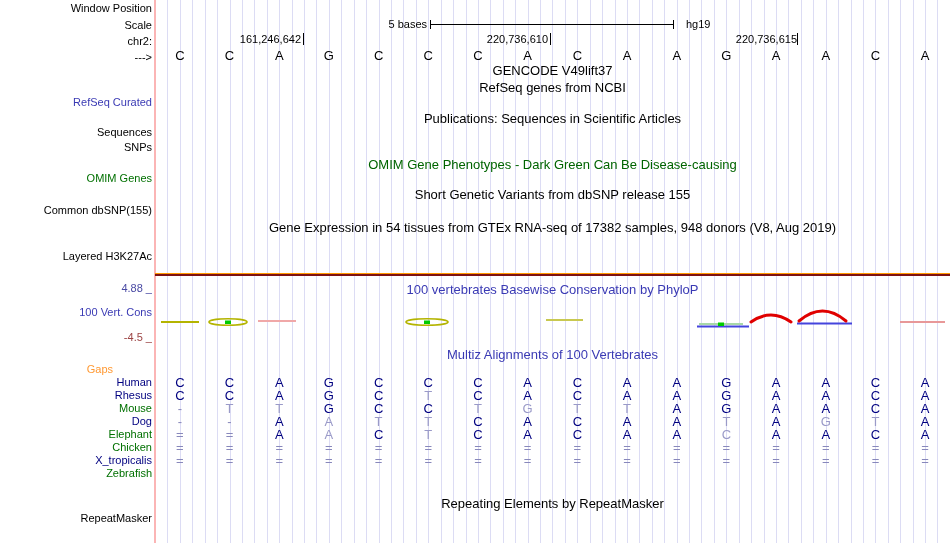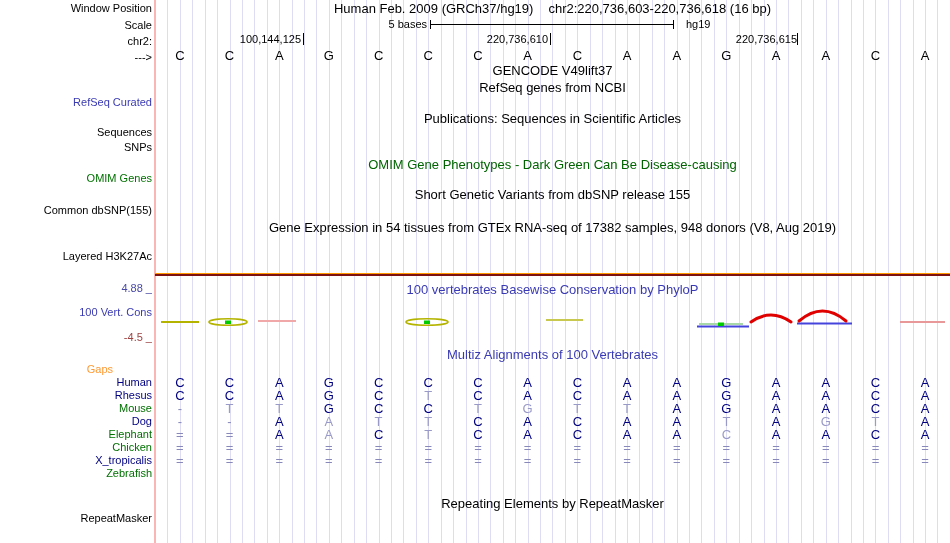--- a/index.html
+++ b/index.html
@@ -32,24 +32,20 @@
   .h3k{position:absolute;left:155px;right:0;top:273px;height:3px;z-index:2;
        background:linear-gradient(to bottom,#ff9900 0 45%,#7d1212 45% 100%);}
   svg.overlay{position:absolute;left:0;top:0;z-index:2;pointer-events:none;}
 </style>
 </head>
 <body>
 
 <div id="screen">
   <div class="divider"></div>
 
-  <div class="main-title">
-    <span>Human Feb. 2009 (GRCh37/hg19)</span>
-    <span>chr2:220,736,603-220,736,618 (16 bp)</span>
-  </div>
 
   <div class="lab" style="right:523px;top:18px;">5 bases</div>
   <div class="scale-bar"></div>
   <div class="lab" style="left:686px;top:18px;">hg19</div>
 
   <div class="h3k"></div>
 <div class="grid" style="left: 167.42px;"></div>
     <div class="grid" style="left: 179.84px;"></div>
     <div class="grid" style="left: 192.26px;"></div>
     <div class="grid" style="left: 204.68px;"></div>
@@ -128,21 +124,21 @@
     <div class="lab rt c-black" style="right: 798px; top: 512px;">RepeatMasker</div>
     <div class="ctr c-black" style="top: 64px;">GENCODE V49lift37</div>
     <div class="ctr s11 c-black" style="top: 81px;">RefSeq genes from NCBI</div>
     <div class="ctr c-dkgreen" style="top: 158px;">OMIM Gene Phenotypes - Dark Green Can Be Disease-causing</div>
     <div class="ctr s11 c-black" style="top: 112px;">Publications: Sequences in Scientific Articles</div>
     <div class="ctr s11 c-black" style="top: 188px;">Short Genetic Variants from dbSNP release 155</div>
     <div class="ctr c-black" style="top: 221px;">Gene Expression in 54 tissues from GTEx RNA-seq of 17382 samples, 948 donors (V8, Aug 2019)</div>
     <div class="ctr c-blue" style="top: 283px;">100 vertebrates Basewise Conservation by PhyloP</div>
     <div class="ctr c-blue" style="top: 348px; text-align: center;">Multiz Alignments of 100 Vertebrates</div>
     <div class="ctr c-black" style="top: 497px;">Repeating Elements by RepeatMasker</div>
-    <div class="lab rt" style="right: 649px; top: 33px;">100,144,125</div>
+    <div class="lab rt" style="right: 649px; top: 33px;">161,246,642</div>
     <div class="tick" style="left: 303px; top: 33px; height: 12px;"></div>
     <div class="lab rt" style="right: 402px; top: 33px;">220,736,610</div>
     <div class="tick" style="left: 550px; top: 33px; height: 12px;"></div>
     <div class="lab rt" style="right: 153px; top: 33px;">220,736,615</div>
     <div class="tick" style="left: 797px; top: 33px; height: 12px;"></div>
     <div class="base c-black" style="left: 179.844px; top: 49px;">C</div>
     <div class="base c-black" style="left: 229.531px; top: 49px;">C</div>
     <div class="base c-black" style="left: 279.219px; top: 49px;">A</div>
     <div class="base c-black" style="left: 328.906px; top: 49px;">G</div>
     <div class="base c-black" style="left: 378.594px; top: 49px;">C</div>

